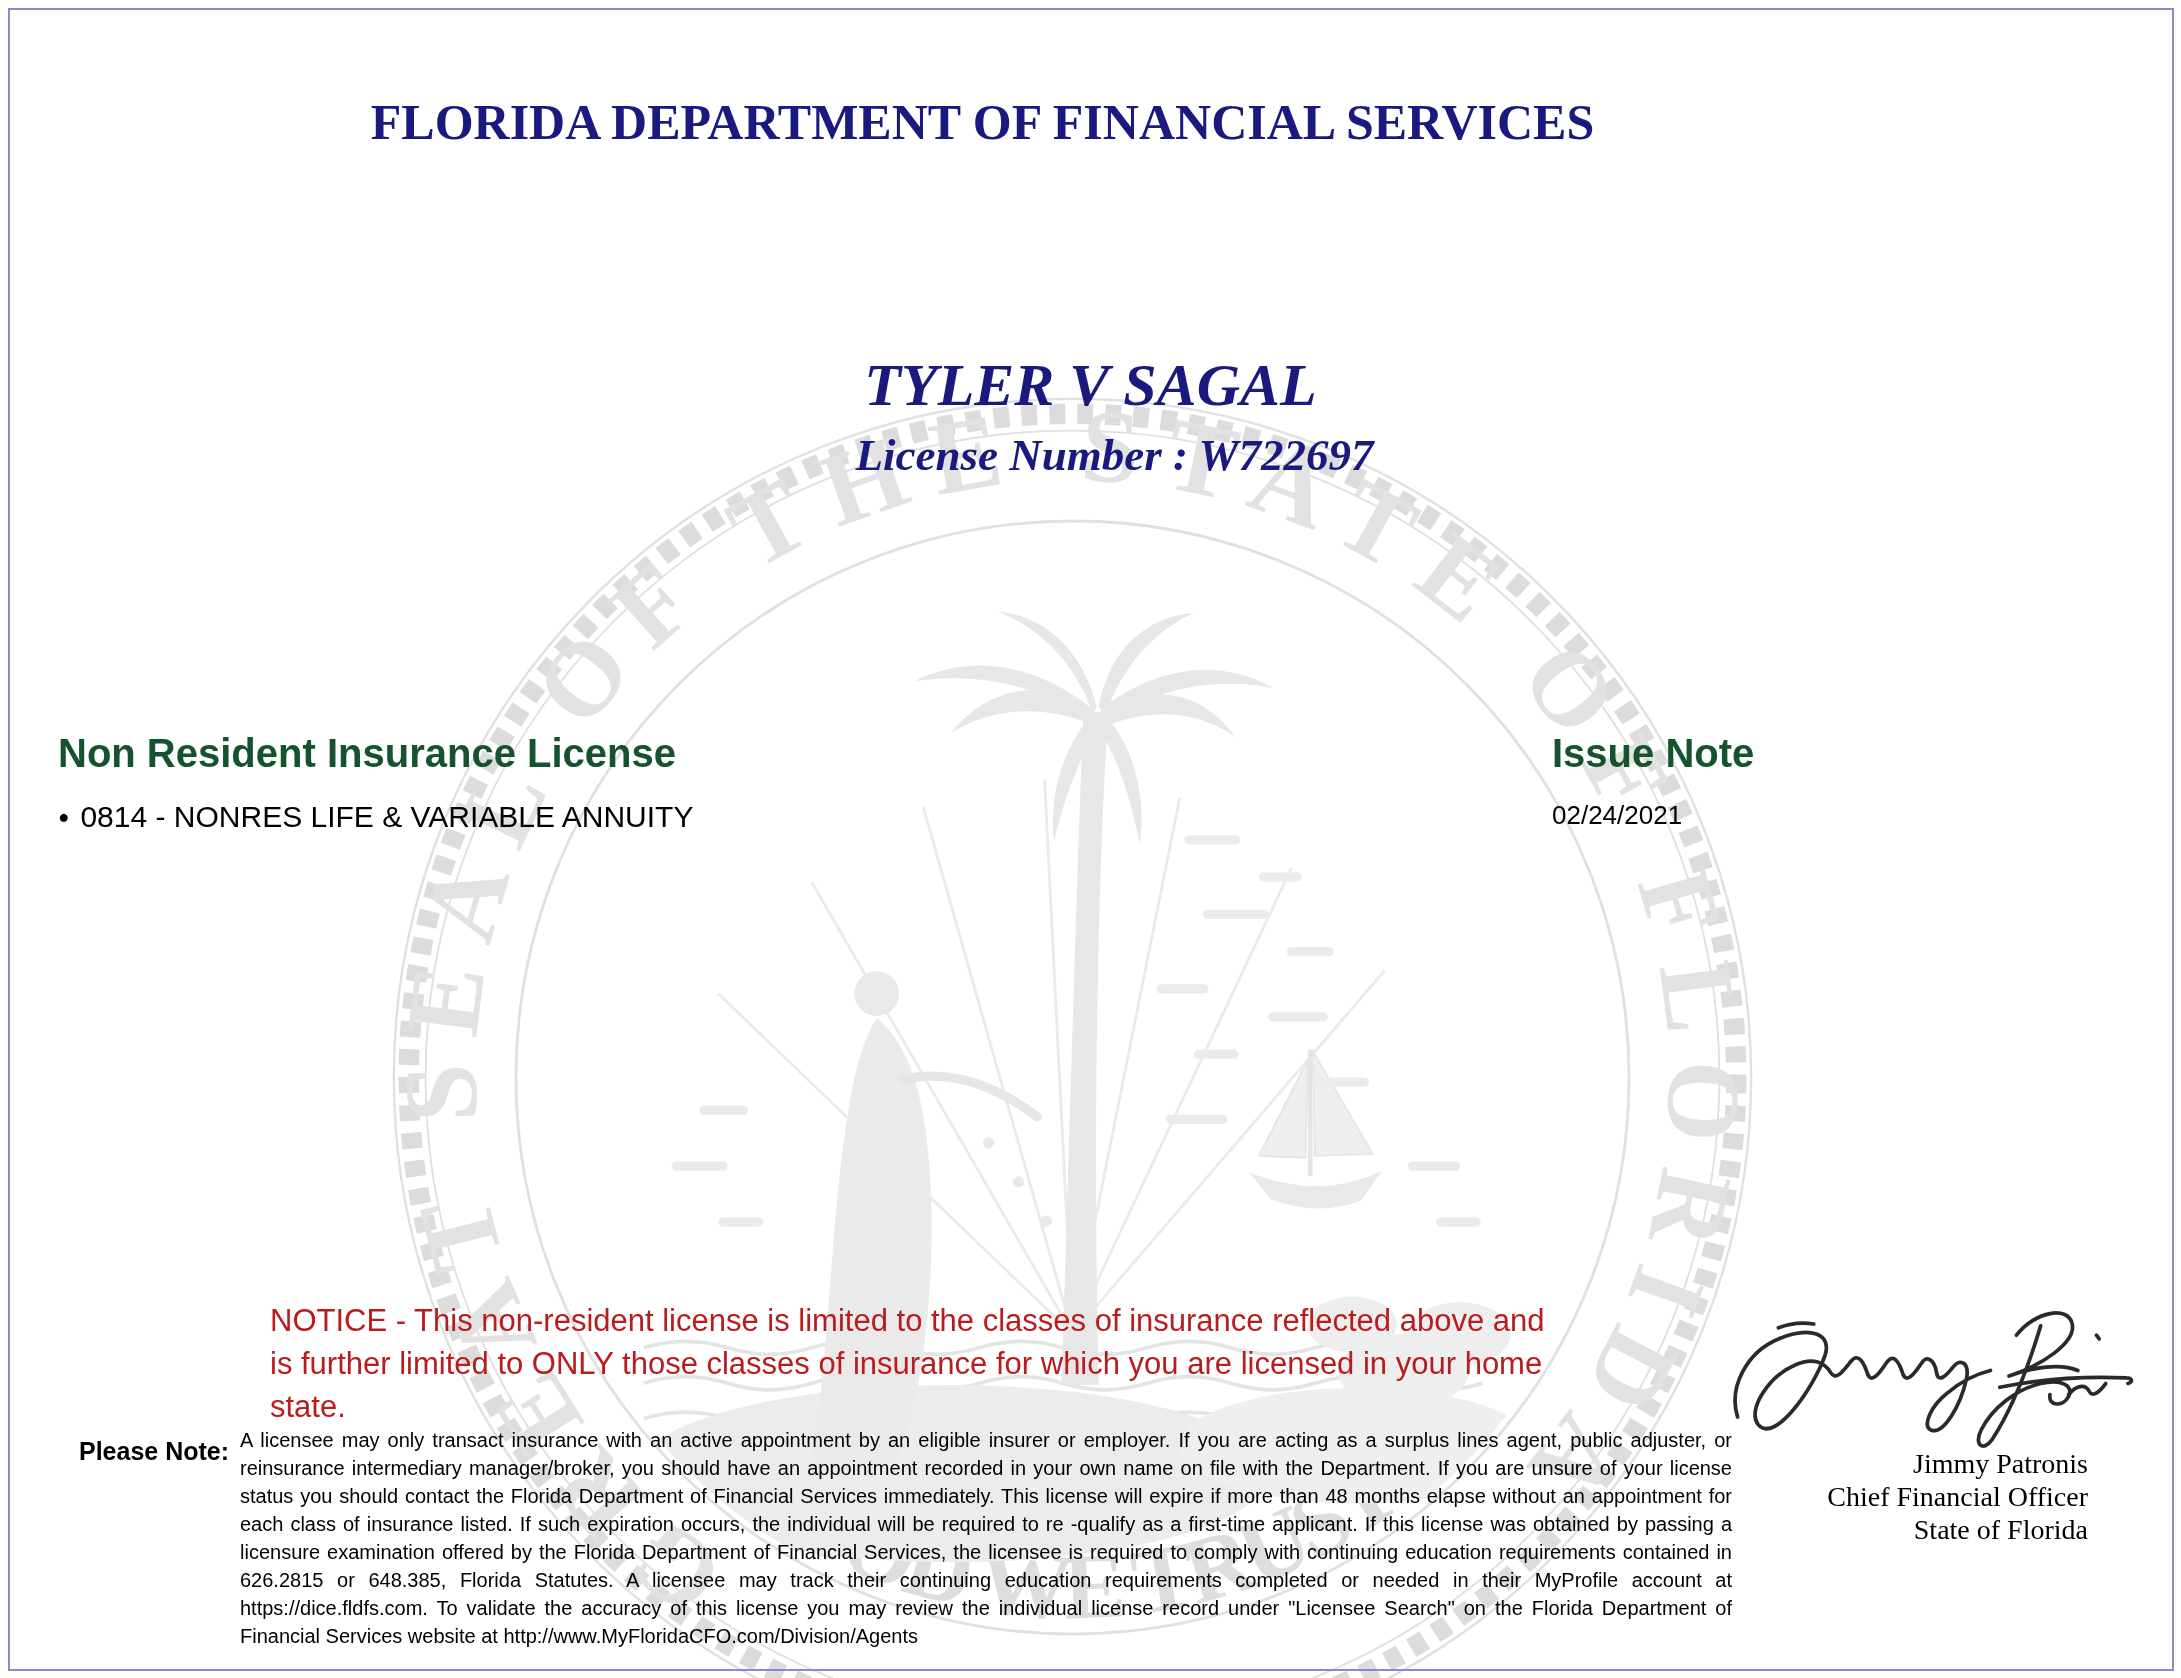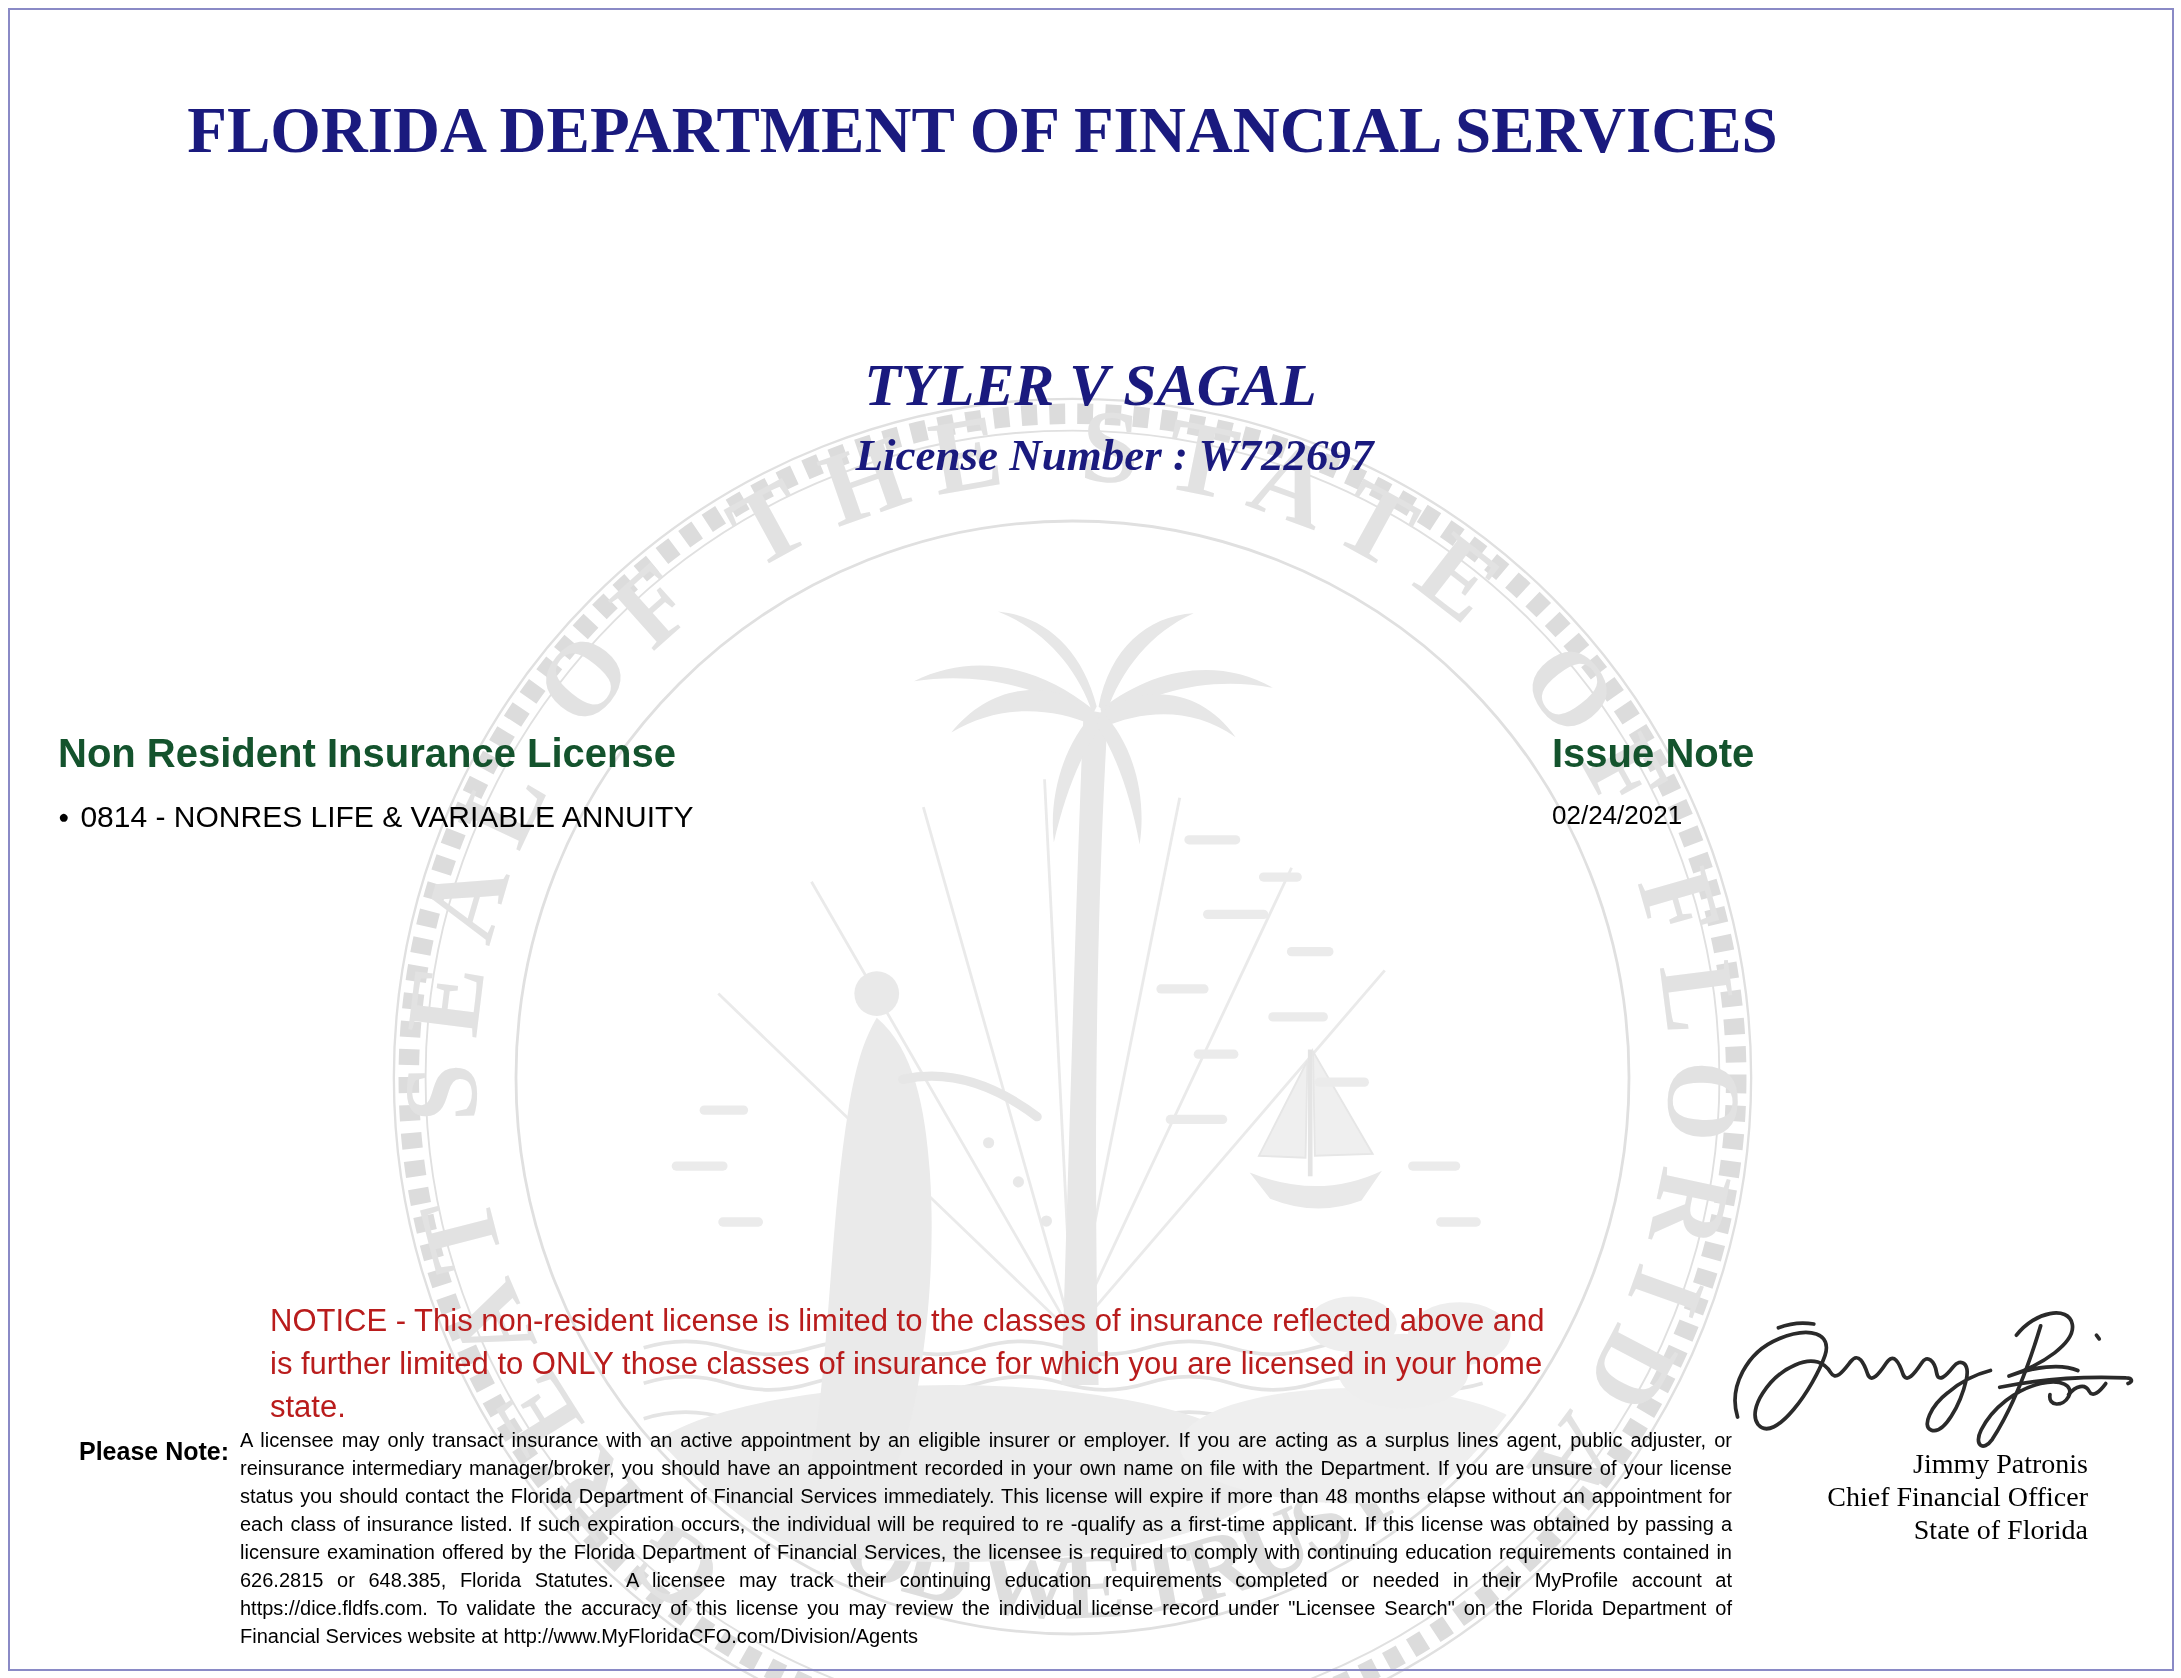--- a/index.html
+++ b/index.html
@@ -32,21 +32,21 @@
     font-weight:bold;
     font-size:100px;
     fill:#dedede;
   }
   
   .doc-title{
     position:absolute;left:0;top:93px;width:1965px;
     text-align:center;
     font-family:"Liberation Serif", serif;
     font-weight:bold;
-    font-size:65px;
+    font-size:50px;
     color:#1a1a7e;
     z-index:2;
   }
   .licensee-name{
     position:absolute;left:0;top:351px;width:2181px;
     text-align:center;
     font-family:"Liberation Serif", serif;
     font-weight:bold;font-style:italic;
     font-size:60px;
     color:#1a1a7e;

